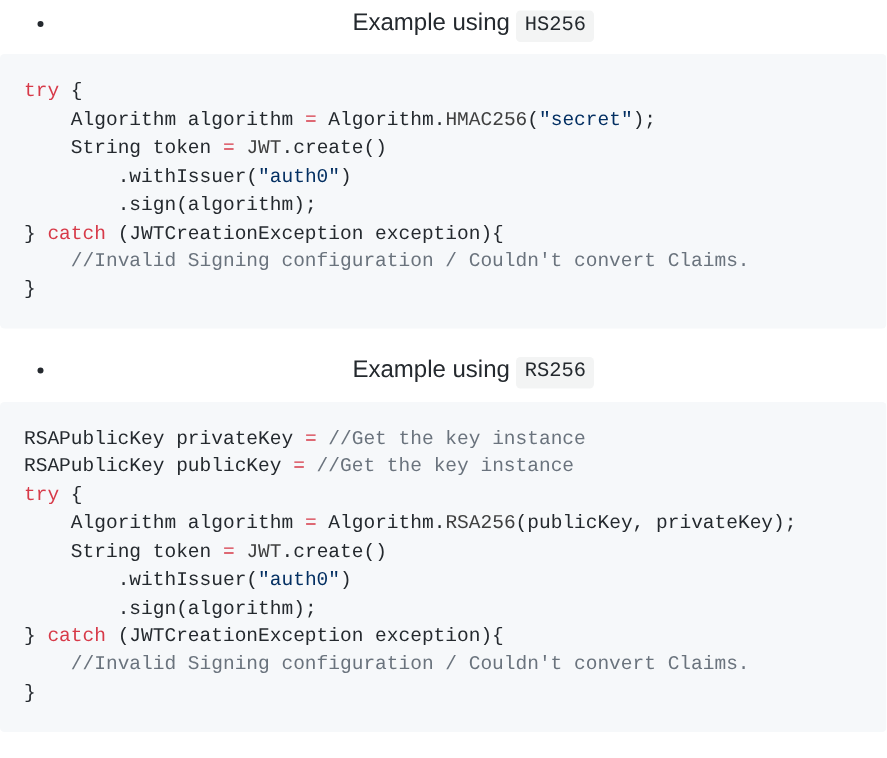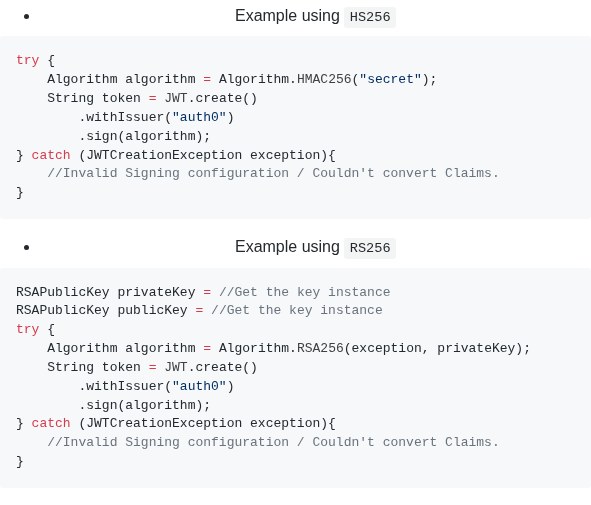--- a/index.html
+++ b/index.html
@@ -72,21 +72,21 @@
 
   <ul class="example-list">
     <li>
       <span>Example using </span><code class="inline-code">RS256</code>
     </li>
   </ul>
 
   <pre class="code-block"><span class="tok-type">RSAPublicKey</span><span class="tok-plain"> privateKey </span><span class="tok-kw">=</span><span class="tok-plain"> </span><span class="tok-cmt">//Get the key instance</span>
 <span class="tok-type">RSAPublicKey</span><span class="tok-plain"> publicKey </span><span class="tok-kw">=</span><span class="tok-plain"> </span><span class="tok-cmt">//Get the key instance</span>
 <span class="tok-kw">try</span><span class="tok-plain"> {</span>
-<span class="tok-plain">    </span><span class="tok-type">Algorithm</span><span class="tok-plain"> algorithm </span><span class="tok-kw">=</span><span class="tok-plain"> </span><span class="tok-type">Algorithm</span><span class="tok-plain">.</span><span class="tok-const">RSA256</span><span class="tok-plain">(exception, privateKey);</span>
+<span class="tok-plain">    </span><span class="tok-type">Algorithm</span><span class="tok-plain"> algorithm </span><span class="tok-kw">=</span><span class="tok-plain"> </span><span class="tok-type">Algorithm</span><span class="tok-plain">.</span><span class="tok-const">RSA256</span><span class="tok-plain">(publicKey, privateKey);</span>
 <span class="tok-plain">    </span><span class="tok-type">String</span><span class="tok-plain"> token </span><span class="tok-kw">=</span><span class="tok-plain"> </span><span class="tok-const">JWT</span><span class="tok-plain">.</span><span class="tok-plain">create()</span>
 <span class="tok-plain">        </span><span class="tok-plain">.</span><span class="tok-plain">withIssuer(</span><span class="tok-str">"auth0"</span><span class="tok-plain">)</span>
 <span class="tok-plain">        </span><span class="tok-plain">.</span><span class="tok-plain">sign(algorithm);</span>
 <span class="tok-plain">} </span><span class="tok-kw">catch</span><span class="tok-plain"> (JWTCreationException exception){</span>
 <span class="tok-plain">    </span><span class="tok-cmt">//Invalid Signing configuration / Couldn't convert Claims.</span>
 <span class="tok-plain">}</span></pre>
 
 </div>
 
 </body></html>

